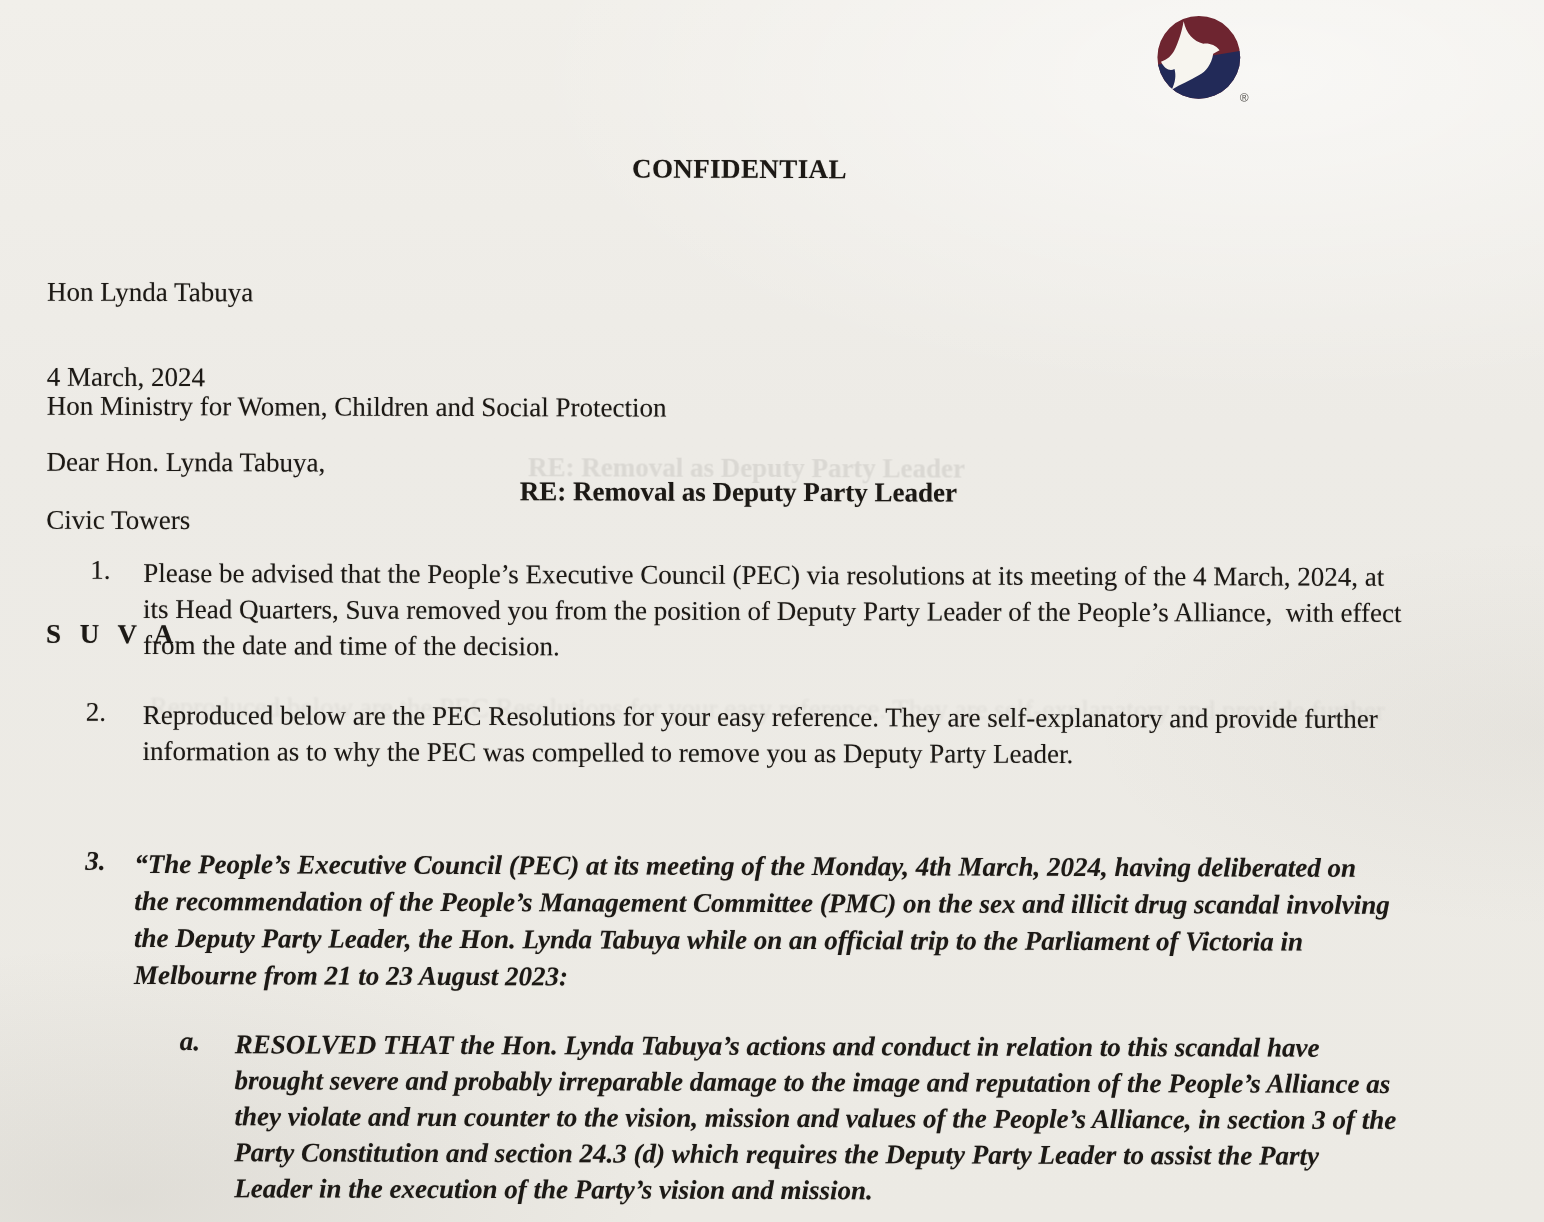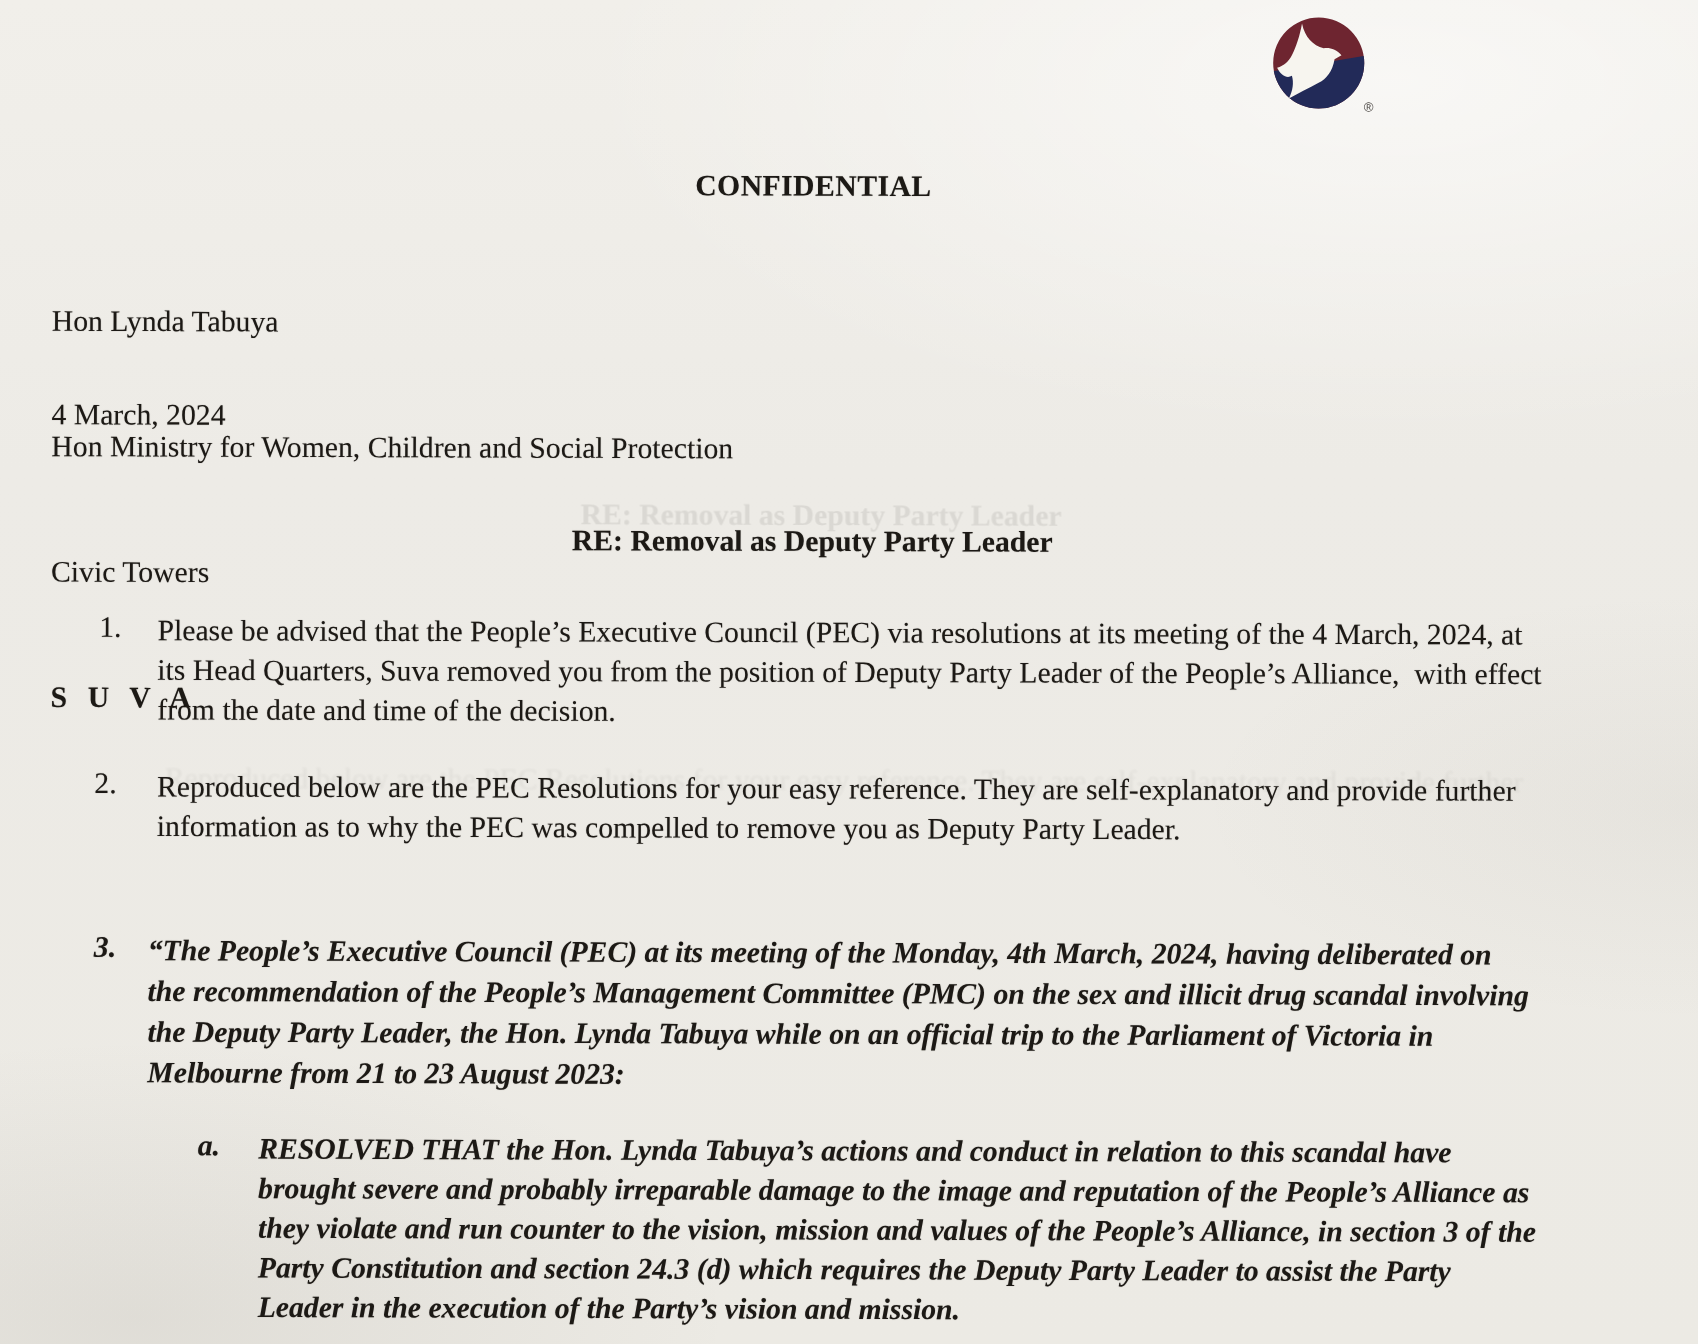--- a/index.html
+++ b/index.html
@@ -84,20 +84,21 @@
 
   <div class="txt recipient">
     <div>Hon Lynda Tabuya</div>
     <div>Hon Ministry for Women, Children and Social Protection</div>
     <div>Civic Towers</div>
     <div class="suva">S U V A</div>
   </div>
 
   <div class="txt date-line">4 March, 2024</div>
 
+  <div class="txt salutation">Dear Hon. Lynda Tabuya,</div>
 
   <div class="txt center subject ghost" style="top:449px; left:8px;">RE: Removal as Deputy Party Leader</div>
   <div class="txt center subject">RE: Removal as Deputy Party Leader</div>
 
   <div class="num i1n">1.</div>
   <div class="para lh36 i1 lines">
     <div>Please be advised that the People’s Executive Council (PEC) via resolutions at its meeting of the 4 March, 2024, at</div>
     <div>its Head Quarters, Suva removed you from the position of Deputy Party Leader of the People’s Alliance,  with effect</div>
     <div>from the date and time of the decision.</div>
   </div>

